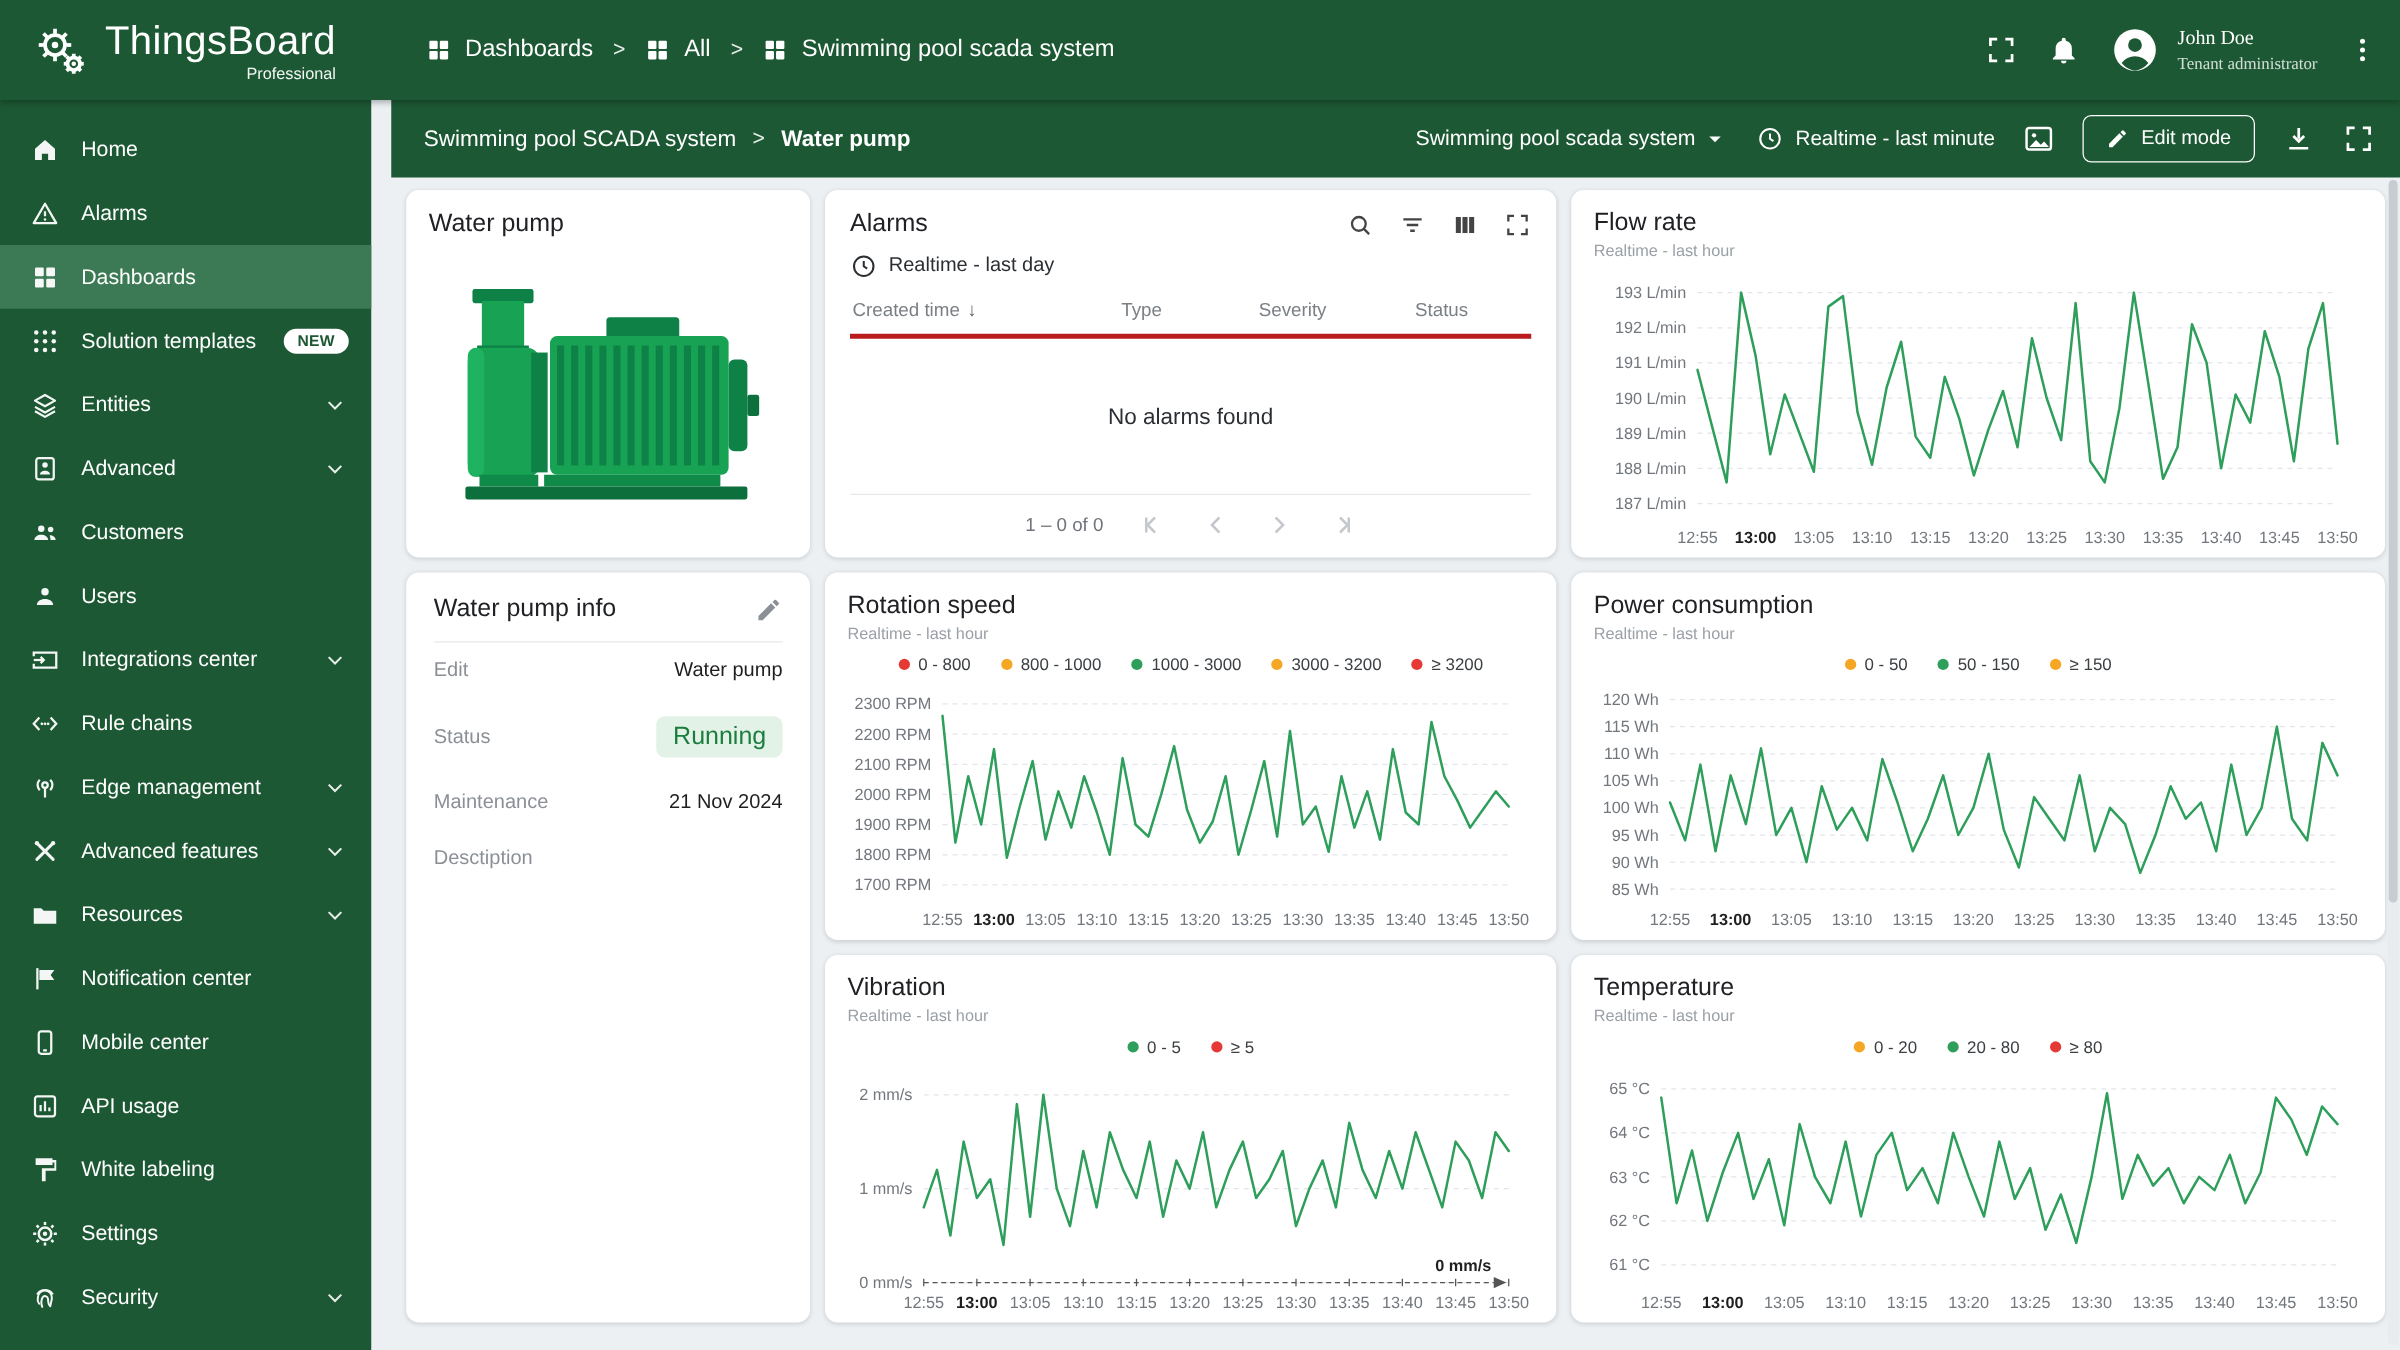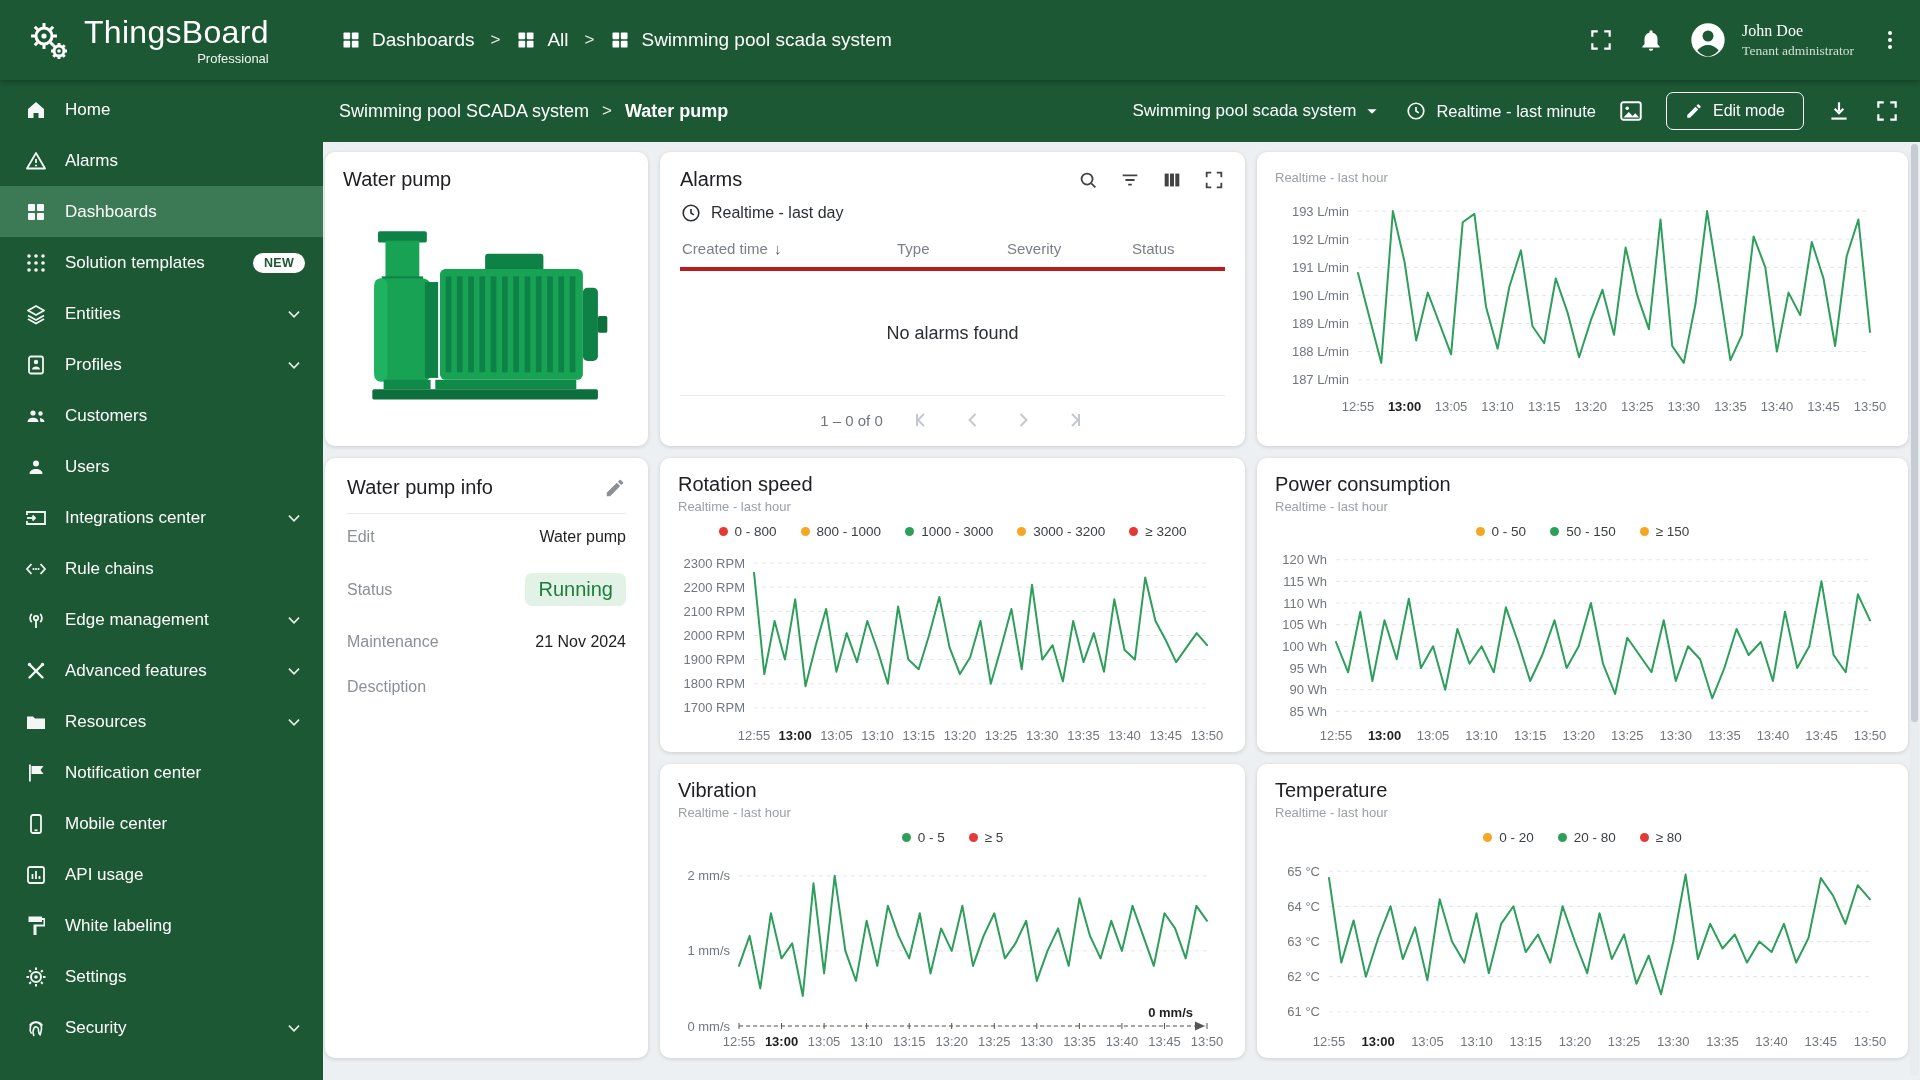--- a/index.html
+++ b/index.html
@@ -27,22 +27,22 @@
   .crumb-item{display:flex;align-items:center;gap:11px;cursor:pointer;}
   .crumb-sep{opacity:.9;font-size:17px;}
   .top-right{margin-left:auto;display:flex;align-items:center;gap:24px;padding-right:18px;}
   .icon-btn{cursor:pointer;display:flex;align-items:center;justify-content:center;}
   .user-cluster{display:flex;align-items:center;gap:14px;cursor:pointer;font-family:Liberation Serif, serif;}
   .user-block{display:flex;flex-direction:column;line-height:1.3;}
   .user-name{font-size:16px;}
   .user-role{font-size:13.5px;opacity:.8;}
 
   
-  .sidebar{position:absolute;left:0;top:80px;bottom:0;width:323px;background:var(--green);
-    color:#fff;padding-top:4px;z-index:5;}
+  .sidebar{position:absolute;left:0;top:80px;bottom:0;width:297px;background:var(--green);
+    color:#fff;padding-top:14px;z-index:5;}
   .side-item{height:51px;display:flex;align-items:center;gap:17px;padding:0 18px 0 24px;font-size:17px;cursor:pointer;}
   .side-item.active{background:var(--green-sel);}
   .s-ic{width:24px;height:24px;flex:0 0 auto;opacity:.95;}
   .s-lbl{flex:1;white-space:nowrap;}
   .badge{background:#fff;color:var(--green);font-size:12.5px;font-weight:700;padding:3px 11px;border-radius:12px;letter-spacing:.3px;}
   .s-chev{width:22px;height:22px;opacity:.9;}
 
   
   .subheader{position:absolute;left:313px;top:80px;right:0;height:62px;background:var(--green);color:#fff;
     display:flex;align-items:center;padding:0 20px 0 26px;gap:20px;z-index:4;}
@@ -299,21 +299,21 @@
   </div>
 
   <div class="side-item">
     <span class="s-ic">
         <svg viewBox="0 0 24 24">
           <rect x="5" y="3.5" width="14" height="17" rx="2" fill="none" stroke="#fff" stroke-width="1.8"></rect>
           <circle cx="12" cy="9" r="2.2" fill="#fff"></circle>
           <path d="M8 16.5c0-2 2-3 4-3s4 1 4 3z" fill="#fff"></path>
         </svg>
       </span>
-    <span class="s-lbl">Profiles</span>
+    <span class="s-lbl">Advanced</span>
     <span class="s-chev">
         <svg viewBox="0 0 24 24">
           <path d="M6.5 9.5 12 15l5.5-5.5" fill="none" stroke="#fff" stroke-width="1.8"></path>
         </svg>
       </span>
   </div>
 
   <div class="side-item">
     <span class="s-ic">
         <svg viewBox="0 0 24 24">
@@ -683,20 +683,21 @@
                 <path d="M11 6l6 6-6 6"></path>
                 <line x1="18" y1="6" x2="18" y2="18"></line>
               </g>
             </svg>
           </span>
       </span>
     </div>
   </div>
 
   <div class="card chart-card" style="grid-column:3;">
+    <div class="c-title">Flow rate</div>
     <div class="c-sub">Realtime - last hour</div>
     <div class="chart">
         <svg width="615" height="230" font-family="Liberation Sans, sans-serif">
           <line x1="83" y1="24.1" x2="595" y2="24.1" stroke="#e2e5e9" stroke-dasharray="4 4"></line>
           <text x="74" y="28.6" text-anchor="end" font-size="13" fill="#72777d">193 L/min</text>
           <line x1="83" y1="52.2" x2="595" y2="52.2" stroke="#e2e5e9" stroke-dasharray="4 4"></line>
           <text x="74" y="56.7" text-anchor="end" font-size="13" fill="#72777d">192 L/min</text>
           <line x1="83" y1="80.3" x2="595" y2="80.3" stroke="#e2e5e9" stroke-dasharray="4 4"></line>
           <text x="74" y="84.8" text-anchor="end" font-size="13" fill="#72777d">191 L/min</text>
           <line x1="83" y1="108.4" x2="595" y2="108.4" stroke="#e2e5e9" stroke-dasharray="4 4"></line>

